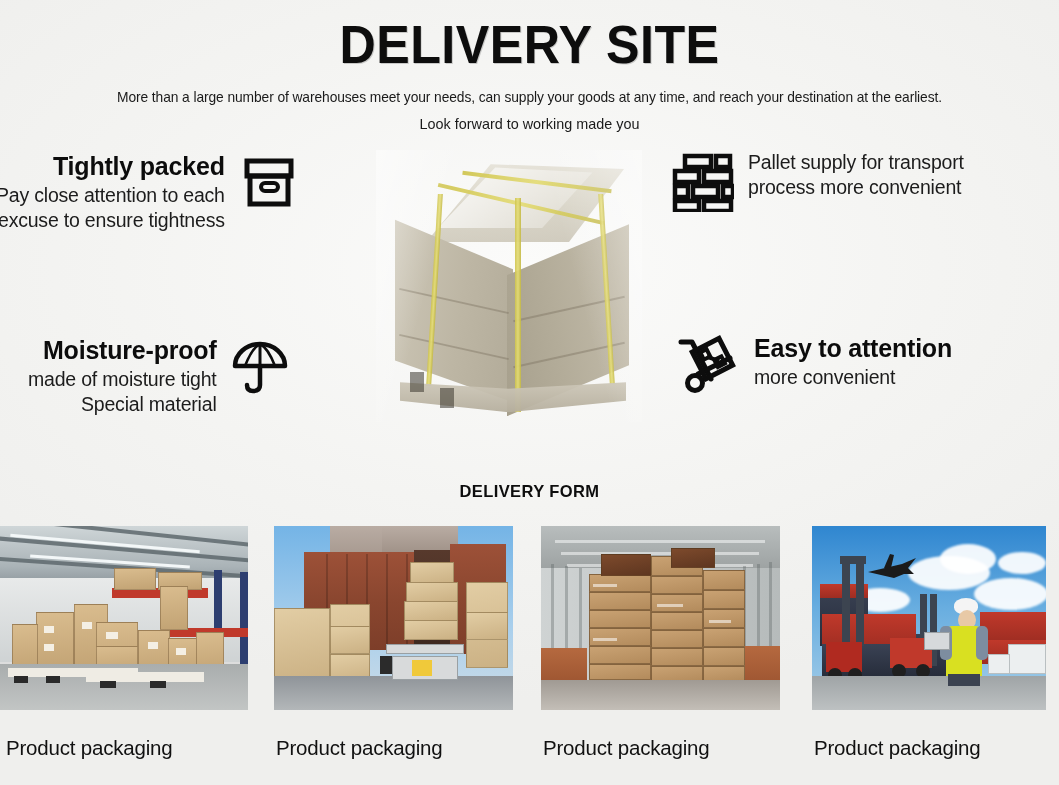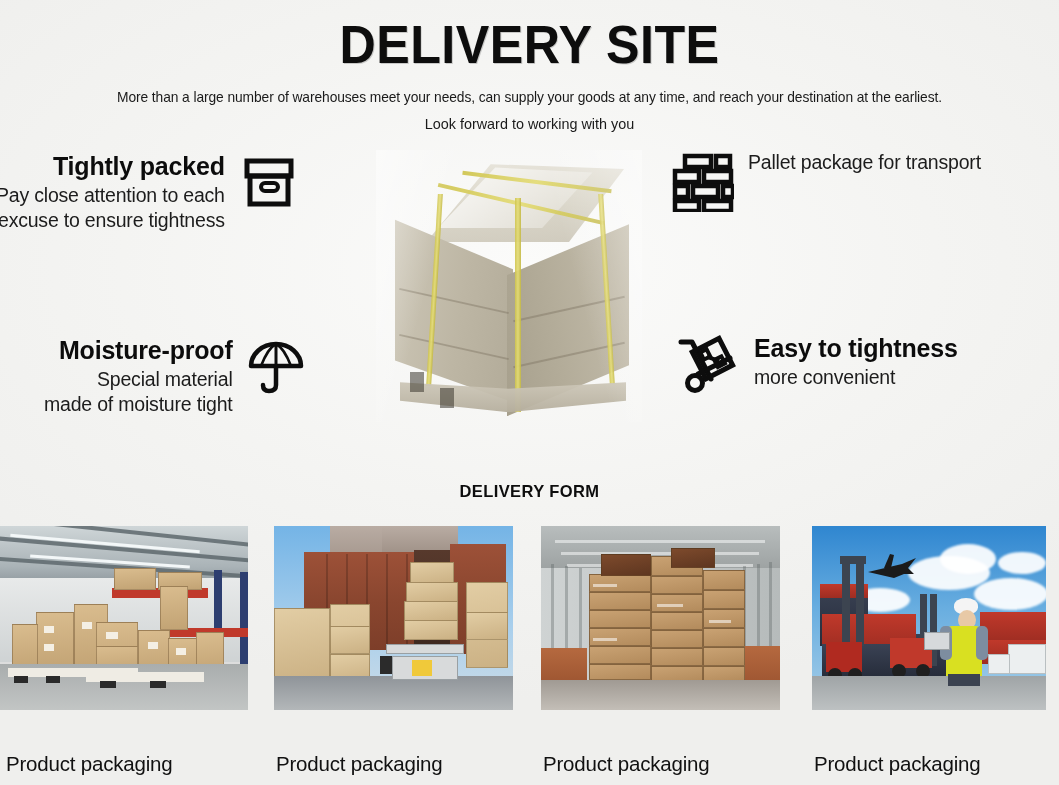--- a/index.html
+++ b/index.html
@@ -34,21 +34,21 @@
   .feat{ position:absolute; display:flex; align-items:flex-start; gap:14px; }
   .feat .txt-l{ text-align:right; }
   .feat .txt-r{ text-align:left; }
   .feat h3{
     font-size:25px; font-weight:bold; line-height:1.12; color:#0c0c0c;
     margin-bottom:3px; letter-spacing:-0.2px;
   }
   .feat p{ font-size:19.5px; line-height:1.26; color:#1c1c1c; letter-spacing:-0.2px; }
 
   .f-tight{ left:-4px; top:6px; }
-  .f-moist{ left:44px; top:190px; }
+  .f-moist{ left:28px; top:190px; }
   .f-size{ left:672px; top:4px; }
   .f-trans{ left:678px; top:188px; }
 
   .icon{ flex:0 0 auto; }
   .icon svg{ display:block; }
 
   
   .pallet{
     position:absolute; left:376px; top:4px; width:266px; height:272px;
     overflow:hidden;
@@ -120,21 +120,21 @@
   
   .gallery{ position:absolute; left:0; top:526px; width:1059px; height:190px; }
   .card{ position:absolute; top:0; height:184px; overflow:hidden; background:#ddd; }
   .c1{ left:0px;   width:248px; }
   .c2{ left:274px; width:239px; }
   .c3{ left:541px; width:239px; }
   .c4{ left:812px; width:234px; }
   .shot{ position:absolute; inset:0; overflow:hidden; }
 
   .caption{
-    position:absolute; top:752px; font-size:20.5px; color:#111; letter-spacing:-0.2px;
+    position:absolute; top:736px; font-size:20.5px; color:#111; letter-spacing:-0.2px;
   }
   .cap1{ left:6px; }
   .cap2{ left:276px; }
   .cap3{ left:543px; }
   .cap4{ left:814px; }
 
   
   .w-ceil{ position:absolute; left:0; top:0; width:100%; height:58px;
     background:linear-gradient(180deg,#cfd6d8 0%,#aab3b7 70%,#8e989d 100%); }
   .w-beam{ position:absolute; height:4px; background:#5e686d; opacity:.85; }
@@ -187,21 +187,21 @@
   .l-helmet{ position:absolute; background:#f4f4f4; border-radius:50% 50% 40% 40%; }
   .l-truck{ position:absolute; background:#eceff0; border:1px solid #b9bfc1; }
   .l-plane{ position:absolute; }
 </style>
 </head>
 <body>
 
 <div class="header">
   <div class="title">DELIVERY SITE</div>
   <div class="sub1">More than a large number of warehouses meet your needs, can supply your goods at any time, and reach your destination at the earliest.</div>
-  <div class="sub2">Look forward to working with you</div>
+  <div class="sub2">Look forward to working made you</div>
 </div>
 
 <div class="features">
 
   <div class="feat f-tight">
     <div class="txt-l">
       <h3>Tightly packed</h3>
       <p>Pay close attention to each</p>
       <p>excuse to ensure tightness</p>
     </div>
@@ -210,22 +210,22 @@
         <rect x="8" y="9" width="44" height="15" fill="none" stroke="#0d0d0d" stroke-width="5"></rect>
         <rect x="11" y="24" width="38" height="28" fill="none" stroke="#0d0d0d" stroke-width="5"></rect>
         <rect x="22" y="31" width="17" height="8" rx="4" fill="none" stroke="#0d0d0d" stroke-width="4"></rect>
       </svg>
     </span>
   </div>
 
   <div class="feat f-moist">
     <div class="txt-l">
       <h3>Moisture-proof</h3>
+      <p>made of moisture tight</p>
       <p>Special material</p>
-      <p>made of moisture tight</p>
     </div>
     <span class="icon">
       <svg width="58" height="60" viewBox="0 0 58 60">
         <path d="M4 30 A25 22 0 0 1 54 30 Z" fill="none" stroke="#0d0d0d" stroke-width="4.5" stroke-linejoin="round"></path>
         <path d="M29 8 L29 30" stroke="#0d0d0d" stroke-width="3" fill="none"></path>
         <path d="M14 30 Q21 12 29 8" fill="none" stroke="#0d0d0d" stroke-width="2.6"></path>
         <path d="M44 30 Q37 12 29 8" fill="none" stroke="#0d0d0d" stroke-width="2.6"></path>
         <path d="M29 30 L29 49 Q29 55 22 55 Q16 55 16 49" fill="none" stroke="#0d0d0d" stroke-width="4.5" stroke-linecap="round"></path>
       </svg>
     </span>
@@ -263,40 +263,41 @@
           <rect x="32" y="21" width="27" height="11"></rect>
           <rect x="3" y="36" width="13" height="11"></rect>
           <rect x="21" y="36" width="25" height="11"></rect>
           <rect x="51" y="36" width="10" height="11"></rect>
           <rect x="3" y="51" width="24" height="10"></rect>
           <rect x="32" y="51" width="27" height="10"></rect>
         </g>
       </svg>
     </span>
     <div class="txt-r">
-      <p>Pallet package for transport</p>
+      <p>Pallet supply for transport</p>
+      <p>process more convenient</p>
     </div>
   </div>
 
   <div class="feat f-trans">
     <span class="icon">
       <svg width="62" height="62" viewBox="0 0 62 62">
         <path d="M3 8 L14 8 L33 45" fill="none" stroke="#0d0d0d" stroke-width="5" stroke-linecap="round" stroke-linejoin="round"></path>
         <circle cx="17" cy="49" r="7.5" fill="none" stroke="#0d0d0d" stroke-width="5"></circle>
         <path d="M20 40 L52 24" fill="none" stroke="#0d0d0d" stroke-width="5" stroke-linecap="round"></path>
         <g transform="rotate(-27 34 26)">
           <rect x="20" y="10" width="30" height="30" fill="none" stroke="#0d0d0d" stroke-width="5"></rect>
           <rect x="27" y="14" width="7" height="8" fill="none" stroke="#0d0d0d" stroke-width="4"></rect>
           <rect x="36" y="27" width="8" height="8" fill="none" stroke="#0d0d0d" stroke-width="4"></rect>
           <path d="M31 21 L40 30" fill="none" stroke="#0d0d0d" stroke-width="4"></path>
         </g>
       </svg>
     </span>
     <div class="txt-r">
-      <h3>Easy to tightness</h3>
+      <h3>Easy to attention</h3>
       <p>more convenient</p>
     </div>
   </div>
 </div>
 
 <div class="packing-form">DELIVERY FORM</div>
 
 <div class="gallery">
 
   <div class="card c1">

